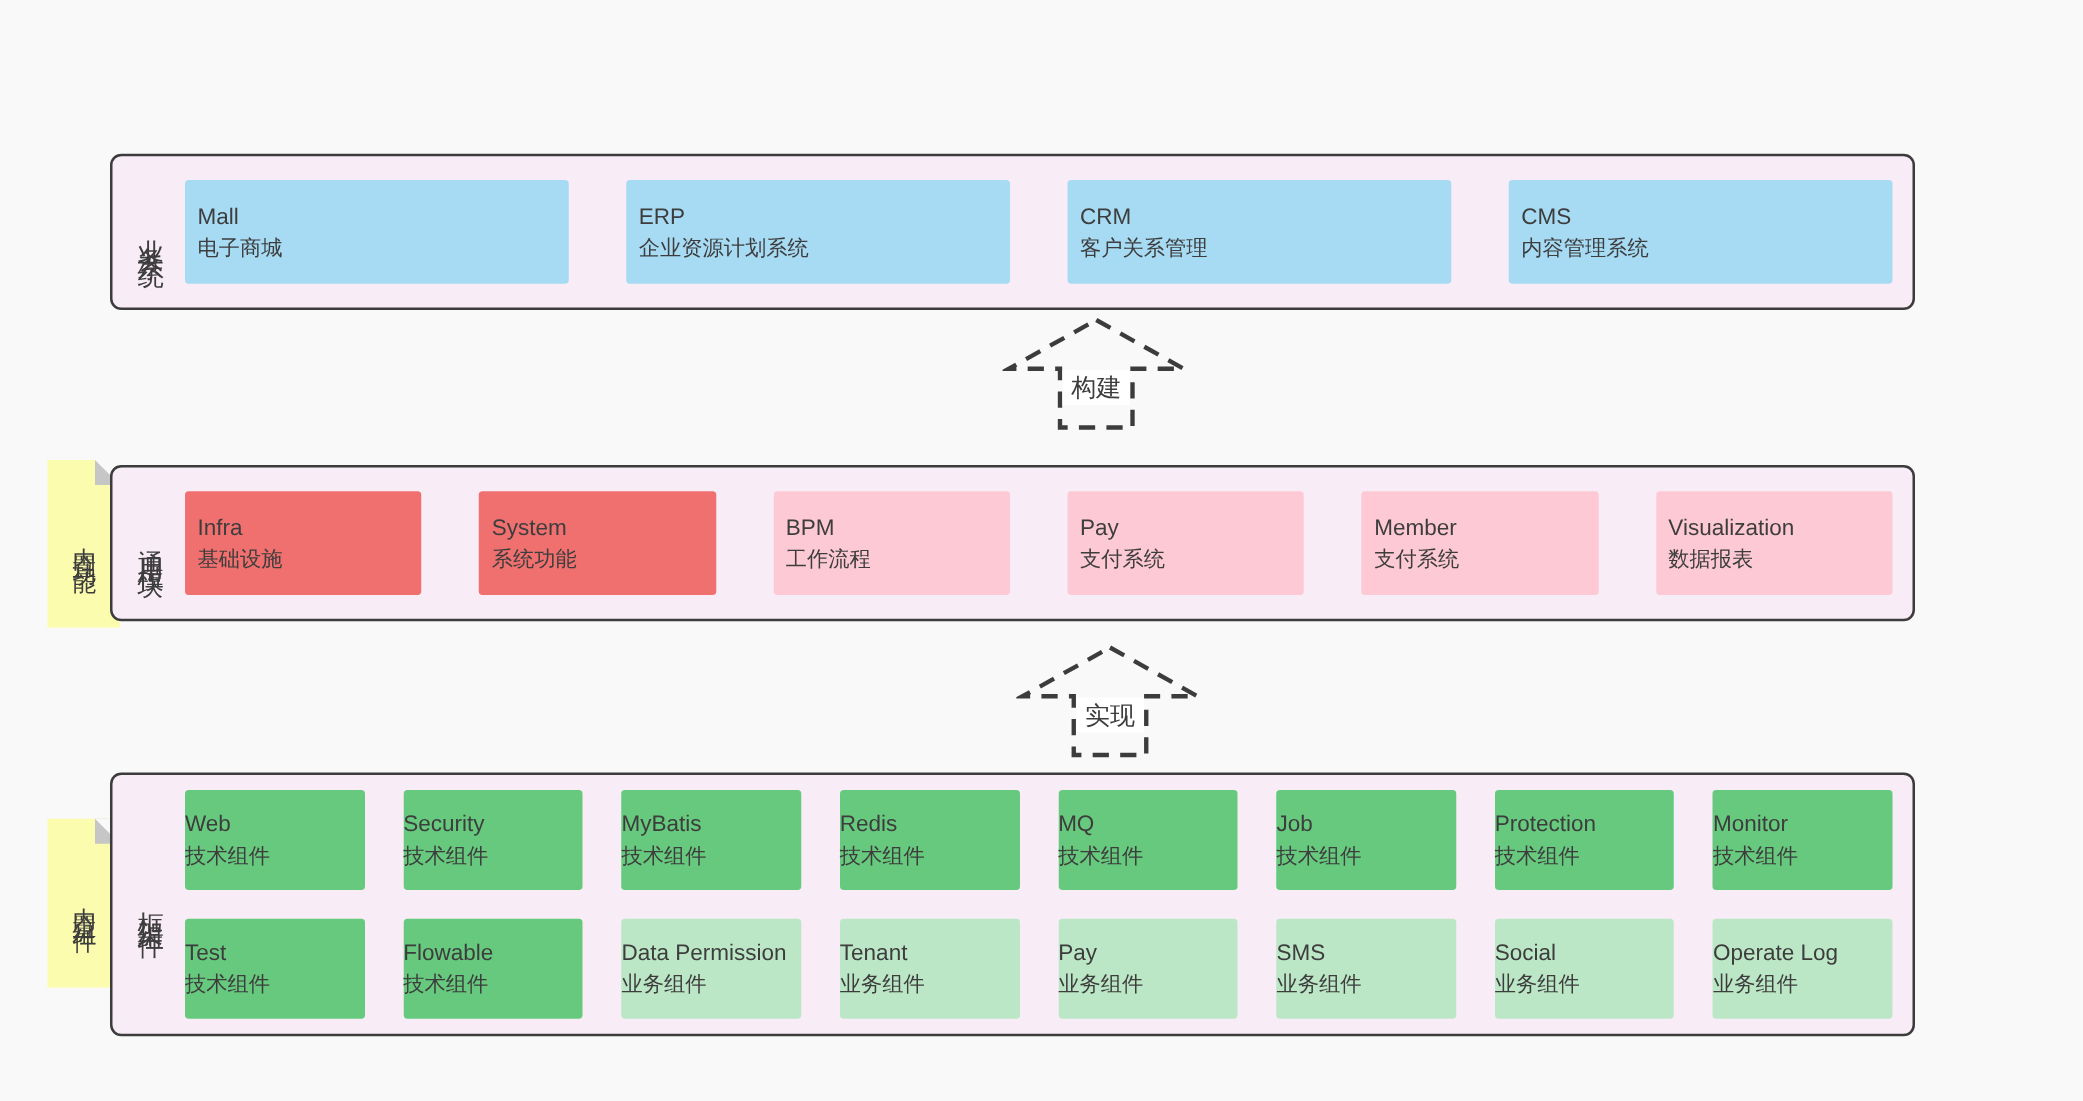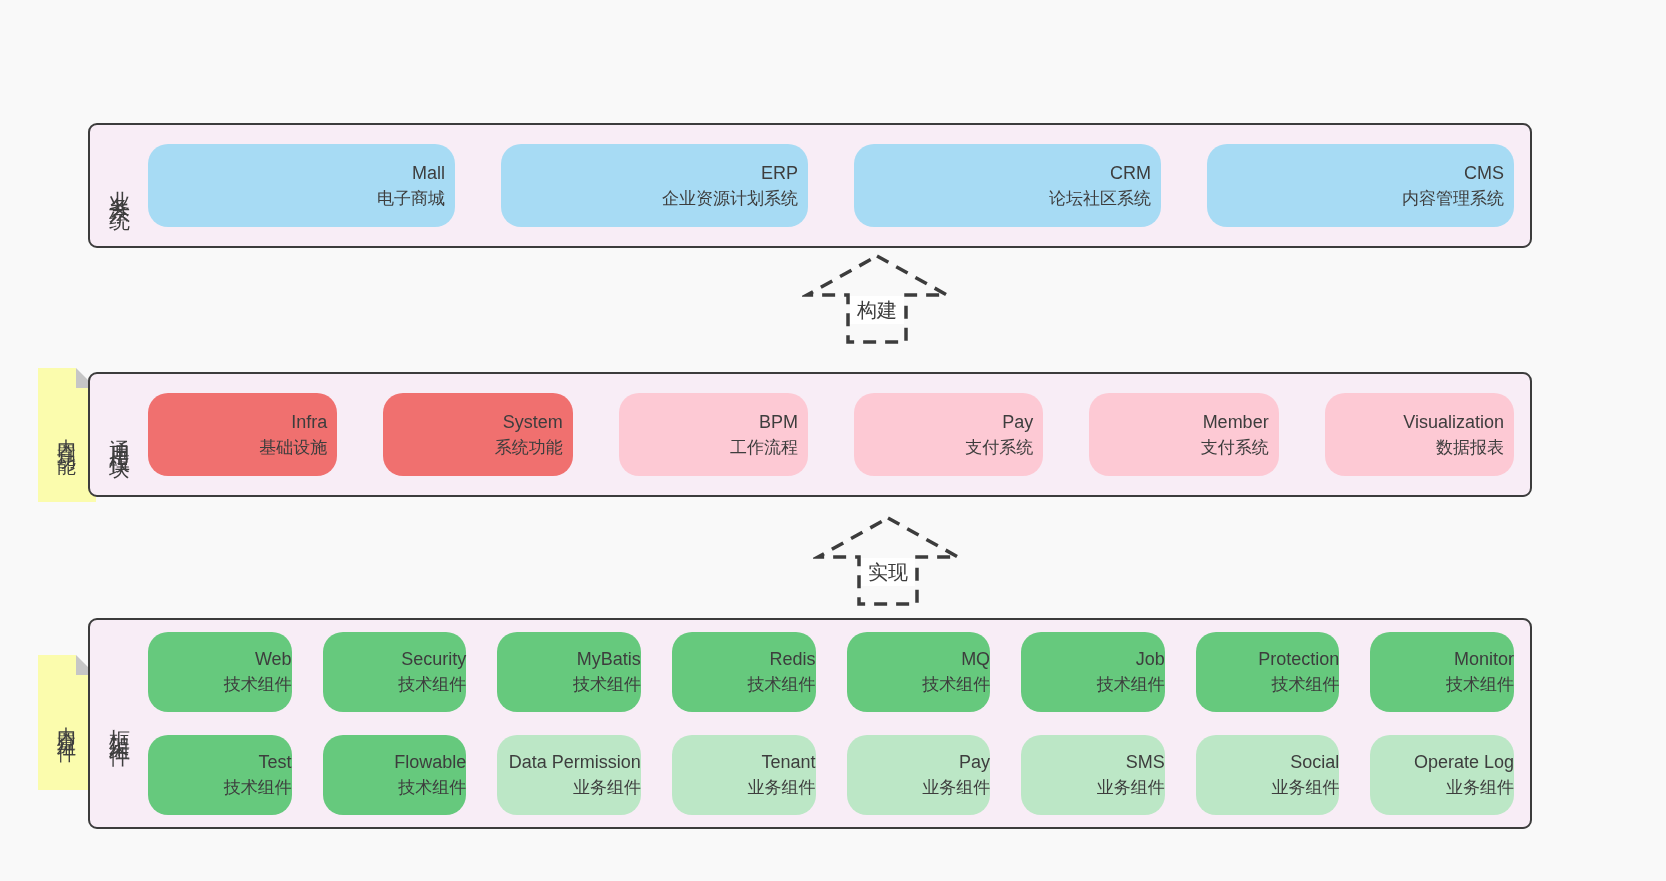--- a/index.html
+++ b/index.html
@@ -19,22 +19,22 @@
   }
   .vtext{writing-mode:vertical-rl;text-orientation:upright;letter-spacing:6px;line-height:1;}
   .boxes{
     flex:1;display:flex;align-items:center;gap:46px;padding:0 16px 0 4px;
   }
   .grid{
     flex:1;display:flex;flex-direction:column;justify-content:center;gap:23px;padding:0 16px 0 4px;
   }
   .grid .row{display:flex;gap:31px;}
   .box{
-    flex:1;height:83px;border-radius:20px;box-sizing:border-box;padding:0 10px;
-    display:flex;flex-direction:column;align-items:flex-end;justify-content:center;
+    flex:1;height:83px;border-radius:3px;box-sizing:border-box;padding:0 10px;
+    display:flex;flex-direction:column;align-items:flex-start;justify-content:center;
     text-align:center;line-height:26px;
   }
   .grid .box{height:80px;line-height:25px;padding:0 0;}
   .box .t{font-size:18px;}
   .box .s{font-size:17px;}
   .blue{background:#a7dbf4;}
   .red{background:#f0706f;}
   .pink{background:#fdc9d4;}
   .green{background:#66c97d;}
   .lightgreen{background:#bce7c6;}
@@ -63,21 +63,21 @@
     <div class="box blue">
       <span class="t">Mall</span>
       <span class="s">电子商城</span>
     </div>
     <div class="box blue">
       <span class="t">ERP</span>
       <span class="s">企业资源计划系统</span>
     </div>
     <div class="box blue">
       <span class="t">CRM</span>
-      <span class="s">论坛社区系统</span>
+      <span class="s">客户关系管理</span>
     </div>
     <div class="box blue">
       <span class="t">CMS</span>
       <span class="s">内容管理系统</span>
     </div>
   </div>
 </div>
 
 <div class="arrow" style="left:802px;top:251px;">
   <svg width="150" height="96" viewBox="0 0 150 96">

